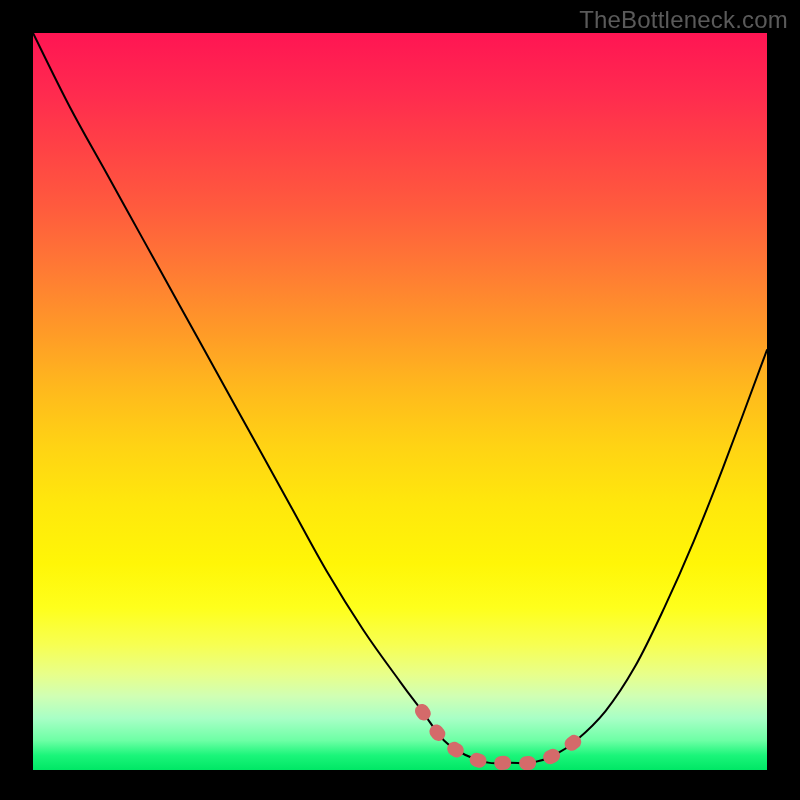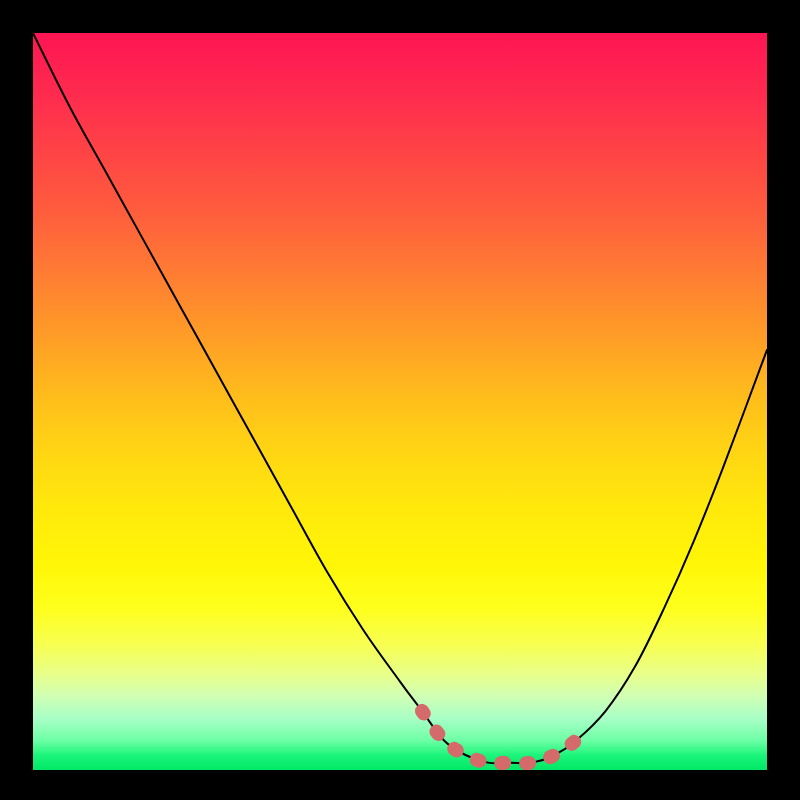--- a/index.html
+++ b/index.html
@@ -63,20 +63,21 @@
     top: 0;
     width: 734px;
     height: 737px;
   }
 </style>
 </head>
 <body>
 
 <div class="frame">
 
+  <div class="watermark">TheBottleneck.com</div>
 
   <div class="plot">
     <svg class="curve" viewBox="0 0 734 737" preserveAspectRatio="none">
       <g>
         <path id="series-0" fill="none" stroke="#000000" stroke-width="2" stroke-linecap="round" stroke-linejoin="round" d="M 0 0 C 6.606 13.265999999999988 23.488000000000003 48.494599999999934 36.7 73.69999999999993 C 49.912000000000006 98.90539999999993 60.18800000000001 116.15119999999996 73.4 140.02999999999997 C 86.61200000000001 163.90879999999999 96.88799999999999 182.4812 110.1 206.36 C 123.312 230.23880000000003 133.58800000000002 248.8112 146.8 272.69 C 160.012 296.5688 170.288 315.14119999999997 183.5 339.02 C 196.712 362.8988 206.988 381.47119999999995 220.2 405.34999999999997 C 233.41199999999998 429.2288 243.68799999999996 447.8012 256.9 471.68 C 270.11199999999997 495.5588 280.38800000000003 515.4578 293.6 538.01 C 306.812 560.5622 317.088 577.071 330.3 596.97 C 343.512 616.869 356.4304 633.9674 367 648.56 C 377.5696 663.1525999999999 381.0928 667.4272 389.02000000000004 678.04 C 396.94720000000007 688.6528 403.11280000000005 699.5604 411.04 707.52 C 418.9672 715.4796 425.13280000000003 718.2802 433.06 722.26 C 440.9872 726.2398 447.15279999999996 728.3034 455.08 729.63 C 463.0072 730.9566 469.1728 729.63 477.1 729.63 C 485.02720000000005 729.63 491.1928000000001 730.9566 499.12000000000006 729.63 C 507.04720000000003 728.3034 513.2128 726.2398 521.14 722.26 C 529.0672 718.2802 533.9116 715.4796 543.16 707.52 C 552.4083999999999 699.5604 561.9504 691.3059999999999 572.52 678.04 C 583.0896 664.774 591.3104 652.3924 601.88 633.8199999999999 C 612.4496 615.2475999999999 620.6704 597.4122 631.24 574.86 C 641.8096 552.3078 650.0304 533.7353999999999 660.6 508.53 C 671.1696000000001 483.3246 676.7479999999999 469.32160000000005 689.9599999999999 434.83000000000004 C 703.1719999999999 400.33840000000004 726.0728 338.1356 734 316.91"></path>
       </g>
       <g>
         <path id="series-1" fill="none" stroke="#d46a6a" stroke-width="14" stroke-linecap="round" stroke-linejoin="round" stroke-dasharray="3 22" d="M 389.02000000000004 678.04 C 392.9836 683.3464 403.11280000000005 699.5604 411.04 707.52 C 418.9672 715.4796 425.13280000000003 718.2802 433.06 722.26 C 440.9872 726.2398 447.15279999999996 728.3034 455.08 729.63 C 463.0072 730.9566 469.1728 729.63 477.1 729.63 C 485.02720000000005 729.63 491.1928000000001 730.9566 499.12000000000006 729.63 C 507.04720000000003 728.3034 513.2128 726.2398 521.14 722.26 C 529.0672 718.2802 539.1963999999999 710.1732 543.16 707.52"></path>
       </g>
     </svg>

